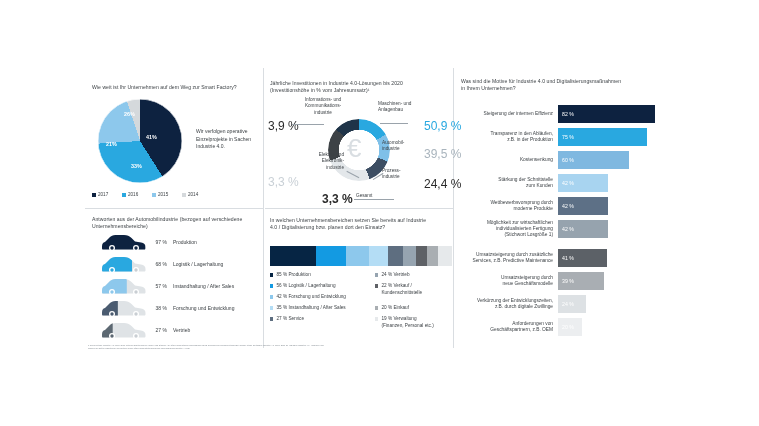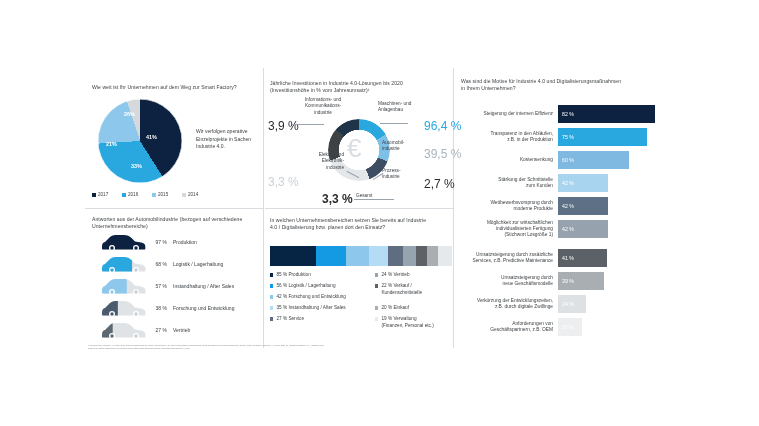--- a/index.html
+++ b/index.html
@@ -241,34 +241,34 @@
     <span>Kommunikations-</span><br>
     <span>industrie</span>
   </div>
   <div class="dn-val" style="left:268px;top:119px;color:#2b2b2b;">3,9 %</div>
   <div class="dn-lead" style="left:292px;top:124px;width:32px;"></div>
 
   <div class="dn-cap" style="left:378px;top:101px;width:58px;text-align:left;">
     <span>Maschinen- und</span><br>
     <span>Anlagenbau</span>
   </div>
-  <div class="dn-val" style="left:424px;top:119px;color:#29a8e0;">96,4 %</div>
+  <div class="dn-val" style="left:424px;top:119px;color:#29a8e0;">50,9 %</div>
   <div class="dn-lead" style="left:380px;top:123px;width:28px;"></div>
 
   <div class="dn-cap" style="left:382px;top:140px;width:54px;text-align:left;">
     <span>Automobil-</span><br>
     <span>industrie</span>
   </div>
   <div class="dn-val" style="left:424px;top:147px;color:#a9b4bd;">39,5 %</div>
 
   <div class="dn-cap" style="left:382px;top:168px;width:54px;text-align:left;">
     <span>Prozess-</span><br>
     <span>industrie</span>
   </div>
-  <div class="dn-val" style="left:424px;top:177px;color:#2b2b2b;">2,7 %</div>
+  <div class="dn-val" style="left:424px;top:177px;color:#2b2b2b;">24,4 %</div>
   <div class="dn-lead" style="left:372px;top:176px;width:12px;transform:rotate(-32deg);"></div>
 
   <div class="dn-cap" style="left:290px;top:152px;width:54px;text-align:right;">
     <span>Elektro- und</span><br>
     <span>Elektronik-</span><br>
     <span>industrie</span>
   </div>
   <div class="dn-val" style="left:268px;top:175px;color:#c9d0d6;">3,3 %</div>
   <div class="dn-lead" style="left:346px;top:174px;width:14px;transform:rotate(28deg);"></div>
 

